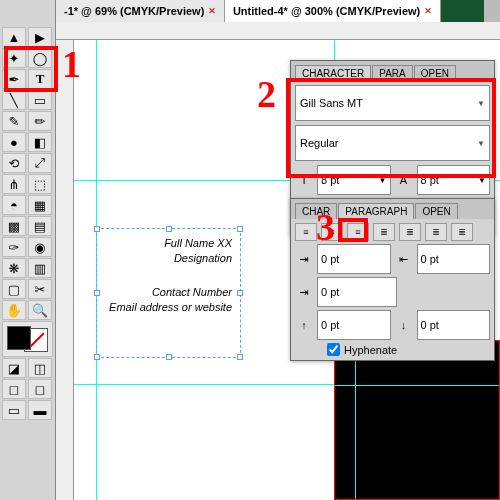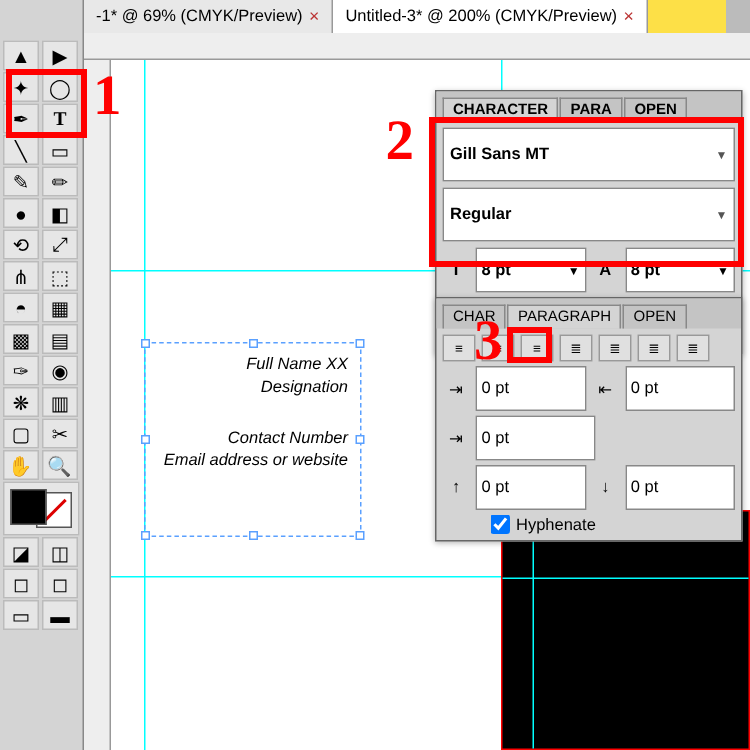--- a/index.html
+++ b/index.html
@@ -1,18 +1,18 @@
 <!DOCTYPE html>
 <html><head>
 <meta charset="utf-8">
 <style>
 * { box-sizing: border-box; margin: 0; padding: 0; font-family: Arial, sans-serif; font-size: 11px; }
 body { width: 500px; height: 500px; background: #bbb; overflow: hidden; position: relative; }
 
-.tabs { position: absolute; top: 0; left: 56px; right: 16px; height: 22px; background: #fde047; display: flex; }
+.tabs { position: absolute; top: 0; left: 56px; right: 16px; height: 22px; background: #14532d; display: flex; font-weight: bold; }
 .tab { background: #e8e8e8; padding: 3px 8px; border-right: 1px solid #999; display: flex; align-items: center; gap: 4px; }
 .tab.active { background: #fff; }
 .tab .x { color: #b33; font-size: 9px; }
 
 .ruler-h { position: absolute; top: 22px; left: 56px; right: 0; height: 18px; background: #eee; border-bottom: 1px solid #999; }
 .ruler-v { position: absolute; top: 40px; left: 56px; width: 18px; bottom: 0; background: #eee; border-right: 1px solid #999; }
 
 .canvas { position: absolute; top: 40px; left: 74px; right: 0; bottom: 0; background: #fff; font-style: italic; }
 
 .guide-h { position: absolute; left: 0; right: 0; height: 1px; background: #00ffff; }
@@ -86,21 +86,21 @@
     <div class="guide-v" style="left:20px;background:#0ff"></div>
   </div>
 </div>
 
 <div class="tabs">
   <div class="tab">
       <span>-1* @ 69% (CMYK/Preview)</span>
       <span class="x">✕</span>
     </div>
   <div class="tab active">
-      <span>Untitled-3* @ 200% (CMYK/Preview)</span>
+      <span>Untitled-4* @ 300% (CMYK/Preview)</span>
       <span class="x">✕</span>
     </div>
 </div>
 
 <div class="toolbar">
   <div class="trow">
       <div class="tool">▲</div>
       <div class="tool">▶</div>
     </div>
   <div class="trow">
@@ -168,21 +168,21 @@
   <div class="trow">
       <div class="tool">◻</div>
       <div class="tool">◻</div>
     </div>
   <div class="trow">
       <div class="tool">▭</div>
       <div class="tool">▬</div>
     </div>
 </div>
 
-<div class="panel" style="left:290px; top:60px; width:205px;font-weight:bold;">
+<div class="panel" style="left:290px; top:60px; width:205px;">
   <div class="panel-tabs">
     <div class="panel-tab active">CHARACTER</div>
     <div class="panel-tab">PARA</div>
     <div class="panel-tab">OPEN</div>
   </div>
   <div class="panel-body">
     <div class="field">
         <span>Gill Sans MT</span>
         <span class="arrow">▼</span>
       </div>

